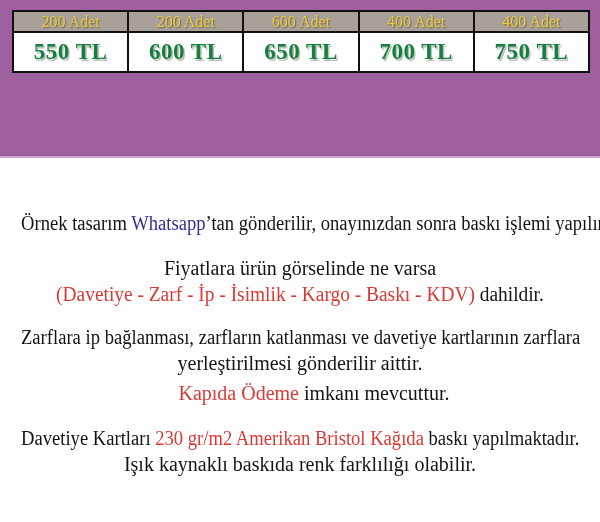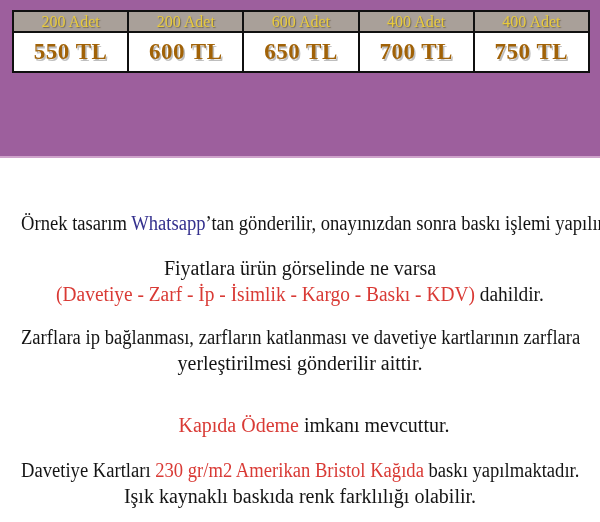--- a/index.html
+++ b/index.html
@@ -36,21 +36,21 @@
   .qty-row td {
     height:19px;
     background:#a9a099;
     color:#e8ca3c;
     font-size:16px;
     text-shadow:1px 1px 1px rgba(70,60,40,0.55);
   }
   .price-row td {
     height:38px;
     background:#ffffff;
-    color:#a16207;
+    color:#15803d;
     font-size:23px;
     font-weight:bold;
     letter-spacing:0.5px;
     text-shadow:1.5px 1.5px 0 rgba(110,110,110,0.45);
     margin-left:14px;
   }
 
   
   .notes {
     padding-top:52px;
@@ -61,21 +61,21 @@
     font-size:20px;
     line-height:26px;
     height:26px;
     white-space:nowrap;
     transform-origin:50% 50%;
   }
   .sq93 { transform:scaleX(0.93); }
   .sq97 { transform:scaleX(0.97); }
   .para-gap-a { margin-top:19px; }
   .para-gap-b { margin-top:17px; }
-  .para-gap-c { margin-top:36px;padding-left:28px; }
+  .para-gap-c { margin-top:4px;padding-left:28px; }
   .red  { color:#d93a35; }
   .blue { color:#34308e; }
 </style>
 </head>
 <body>
 
 <div class="page">
 
   <div class="banner">
 

